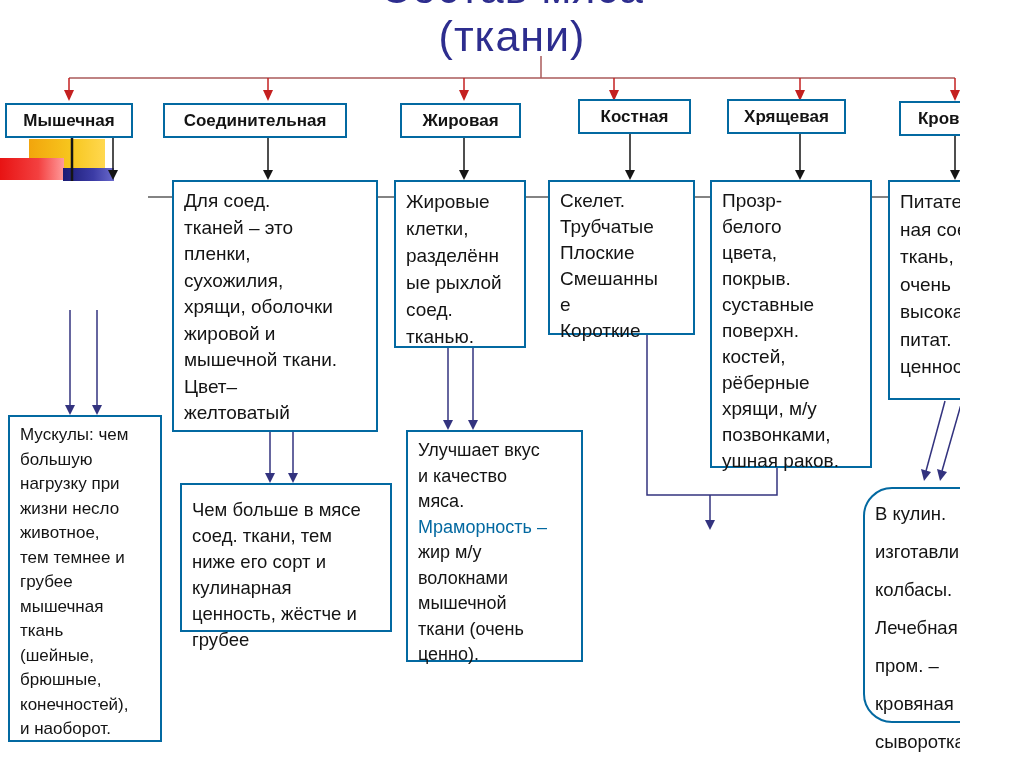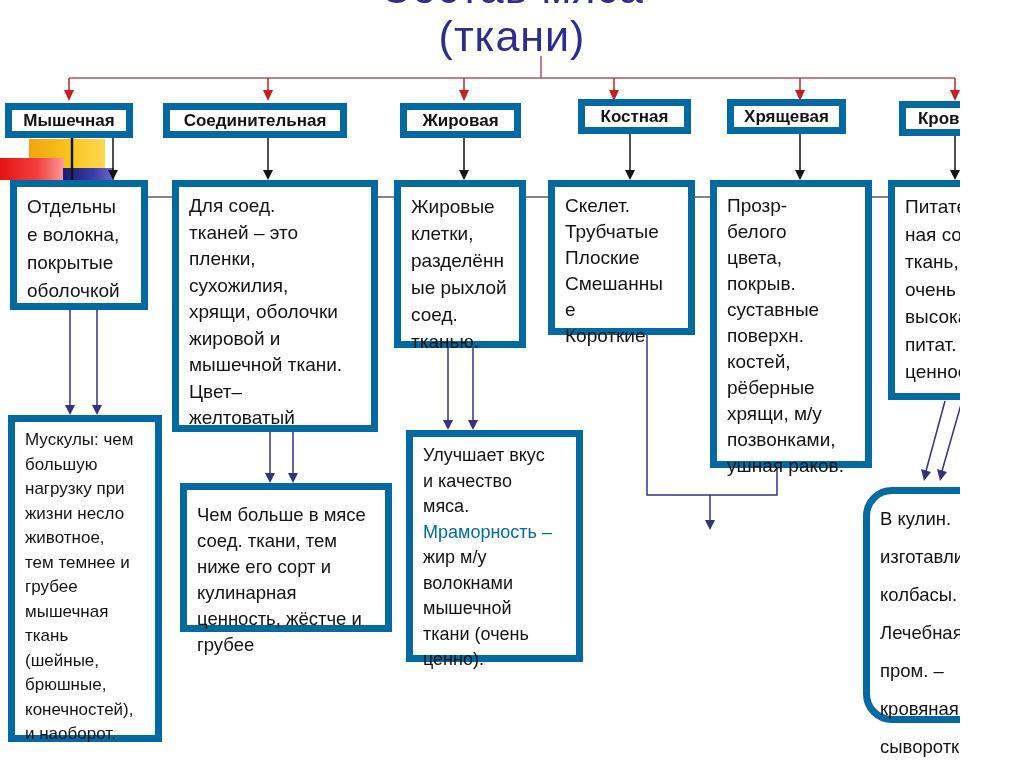--- a/index.html
+++ b/index.html
@@ -3,21 +3,21 @@
 <meta charset="utf-8">
 <style>
   html,body{margin:0;padding:0;}
   body{font-family:"Liberation Sans", sans-serif; background:#ffffff;}
   #slide{position:relative; width:960px; height:767px; overflow:hidden; background:#ffffff;}
 
   .title{position:absolute; left:0; top:-36px; width:1024px; text-align:center;
          color:#2d2d8e; font-size:43px; line-height:48px; letter-spacing:1px;}
 
   .box{position:absolute; box-sizing:border-box; background:#ffffff;
-       border:7px solid #0369a1; color:#141414; white-space:pre-line;
+       border:2px solid #0369a1; color:#141414; white-space:pre-line;
        padding:6px 10px; z-index:3;}
   .cat{display:flex; align-items:center; justify-content:center; text-align:center;
        font-weight:bold; font-size:17px; padding:2px 4px; white-space:normal;}
 
   .b-muscle-desc{left:10px; top:180px; width:138px; height:130px; font-size:19px; line-height:28px;}
   .b-connective-desc{left:172px; top:180px; width:206px; height:252px; font-size:19px; line-height:26.5px;}
   .b-fat-desc{left:394px; top:180px; width:132px; height:168px; font-size:19px; line-height:27px;}
   .b-bone-desc{left:548px; top:180px; width:147px; height:155px; font-size:19px; line-height:26px;}
   .b-cartilage-desc{left:710px; top:180px; width:162px; height:288px; font-size:19px; line-height:26px;}
   .b-blood-desc{left:888px; top:180px; width:122px; height:220px; font-size:19px; line-height:27.5px;}
@@ -131,24 +131,20 @@
     </g>
   </svg>
 
   <div class="box cat c-muscle">Мышечная</div>
   <div class="box cat c-connective">Соединительная</div>
   <div class="box cat c-fat">Жировая</div>
   <div class="box cat c-bone">Костная</div>
   <div class="box cat c-cartilage">Хрящевая</div>
   <div class="box cat c-blood">Кровь</div>
 
-  <div class="box b-muscle-desc">Отдельны
-е волокна,
-покрытые
-оболочкой</div>
   <div class="box b-connective-desc">Для соед.
 тканей – это
 пленки,
 сухожилия,
 хрящи, оболочки
 жировой и
 мышечной ткани.
 Цвет–
 желтоватый</div>
   <div class="box b-fat-desc">Жировые

